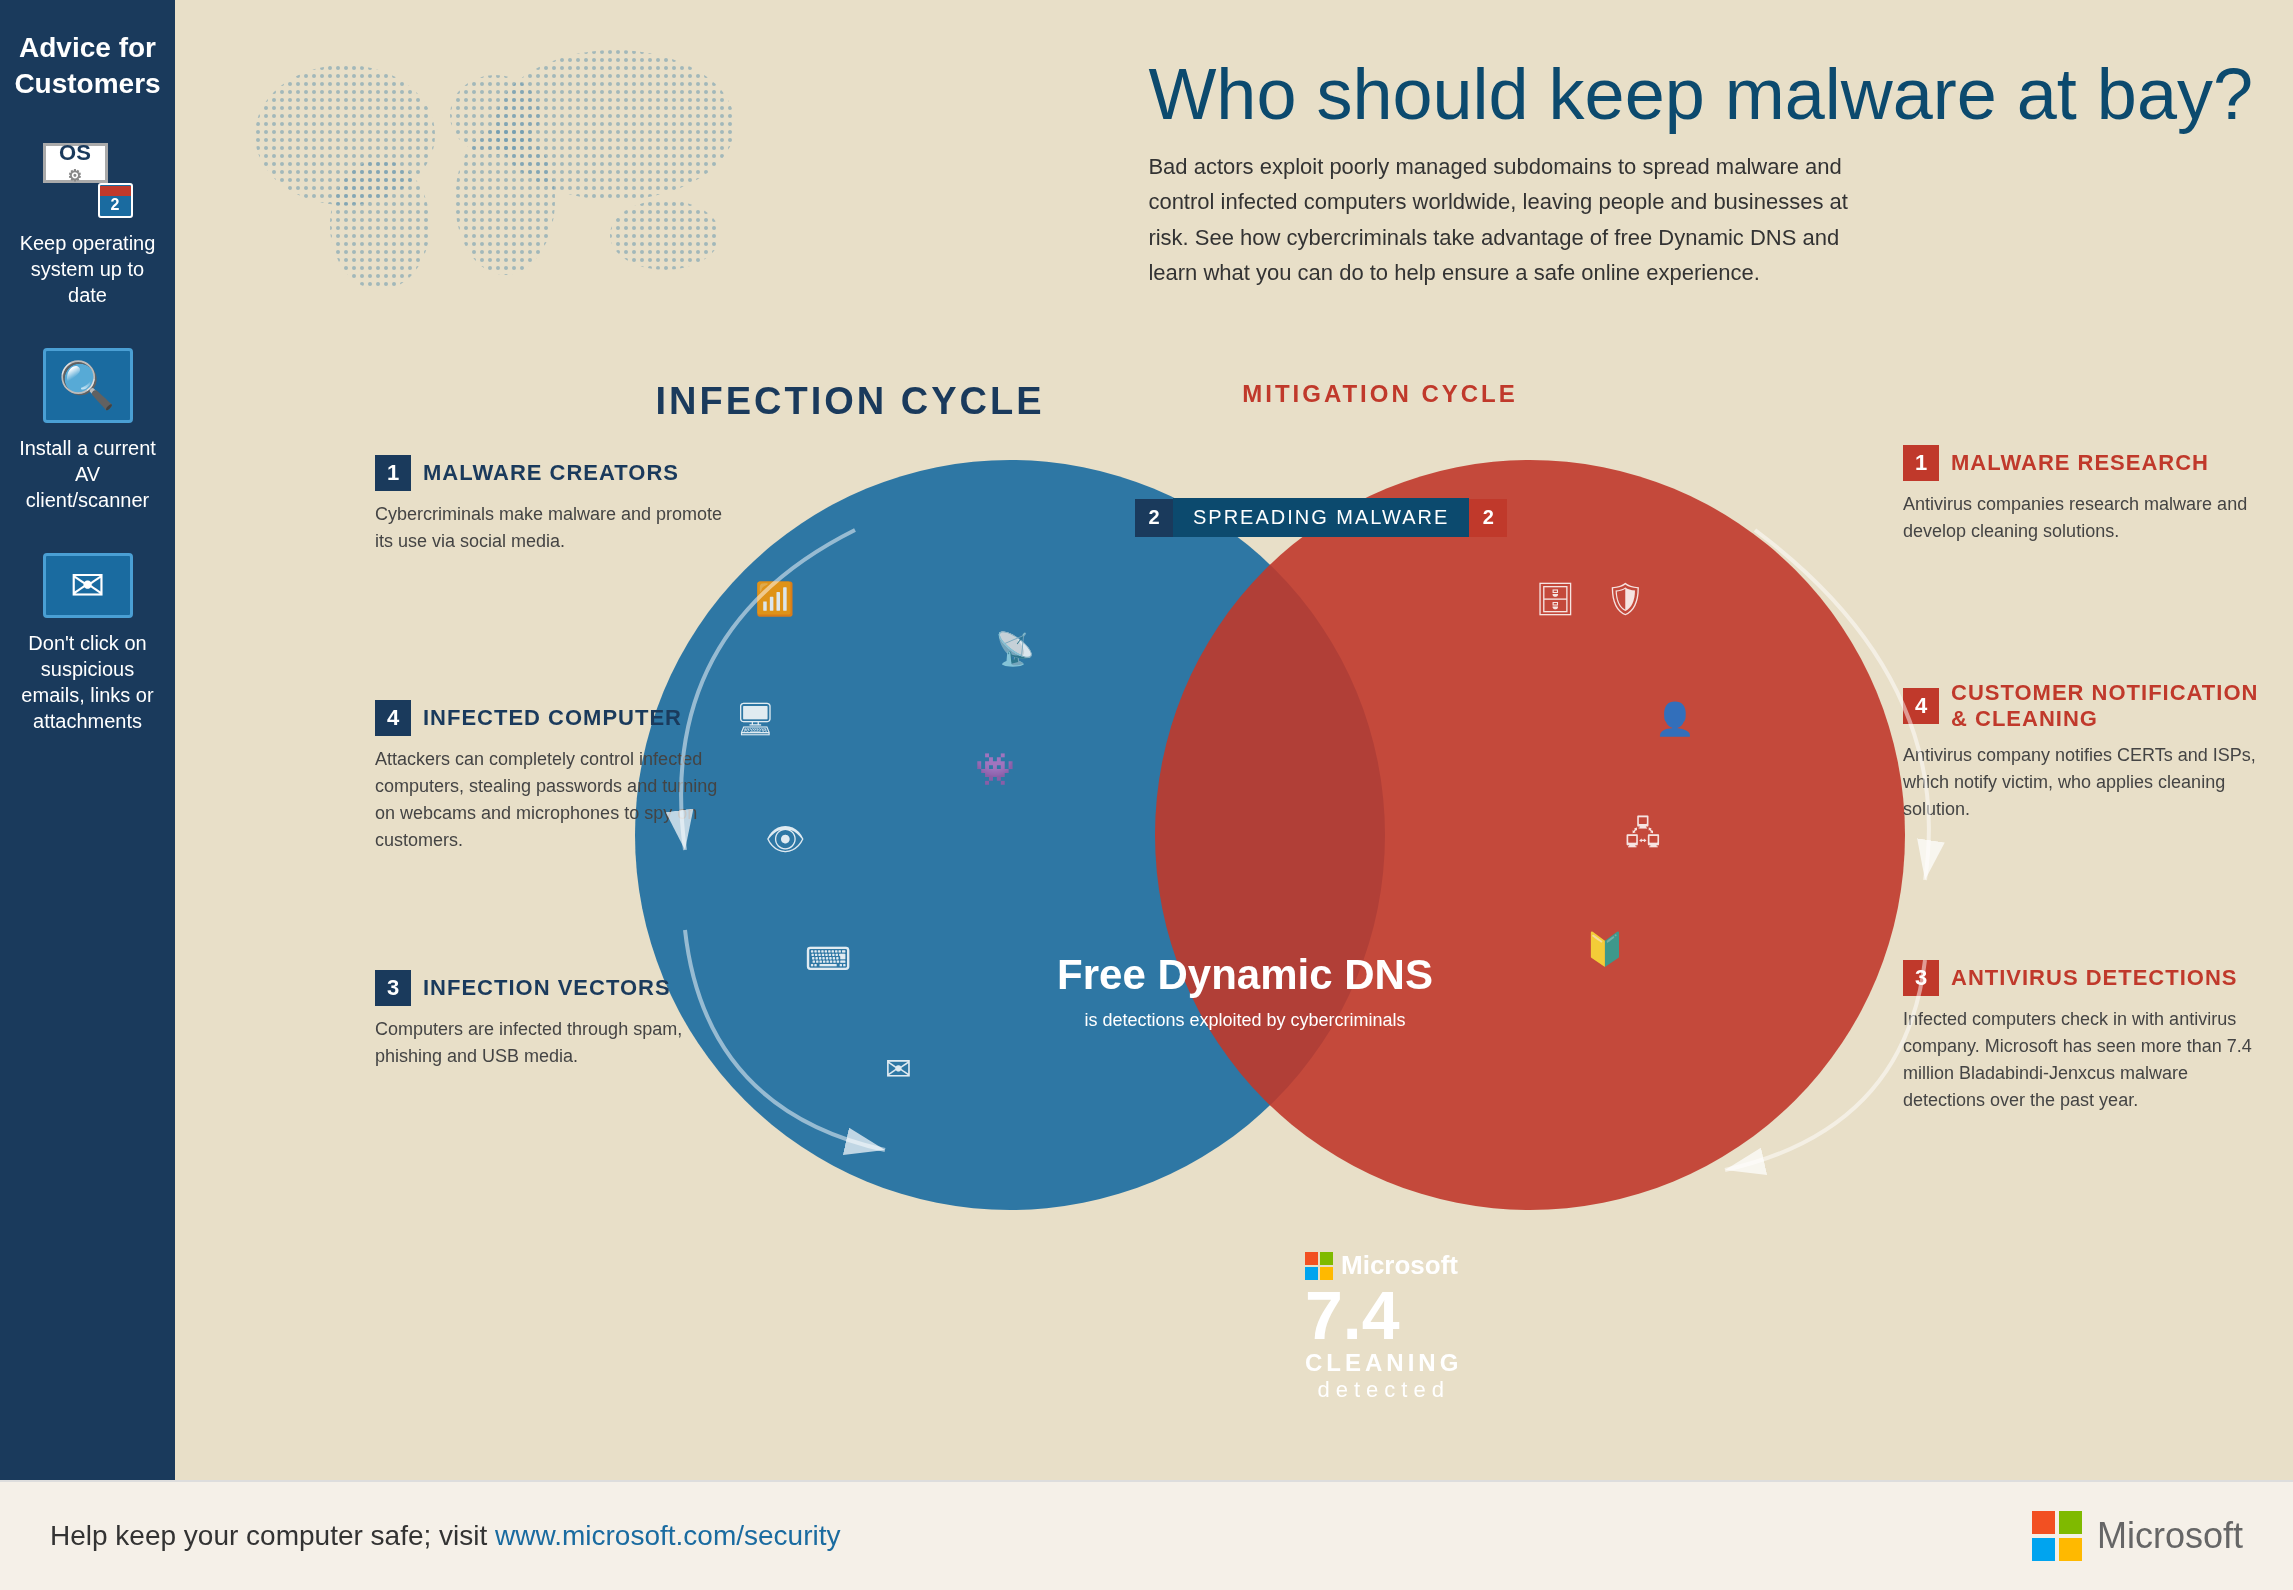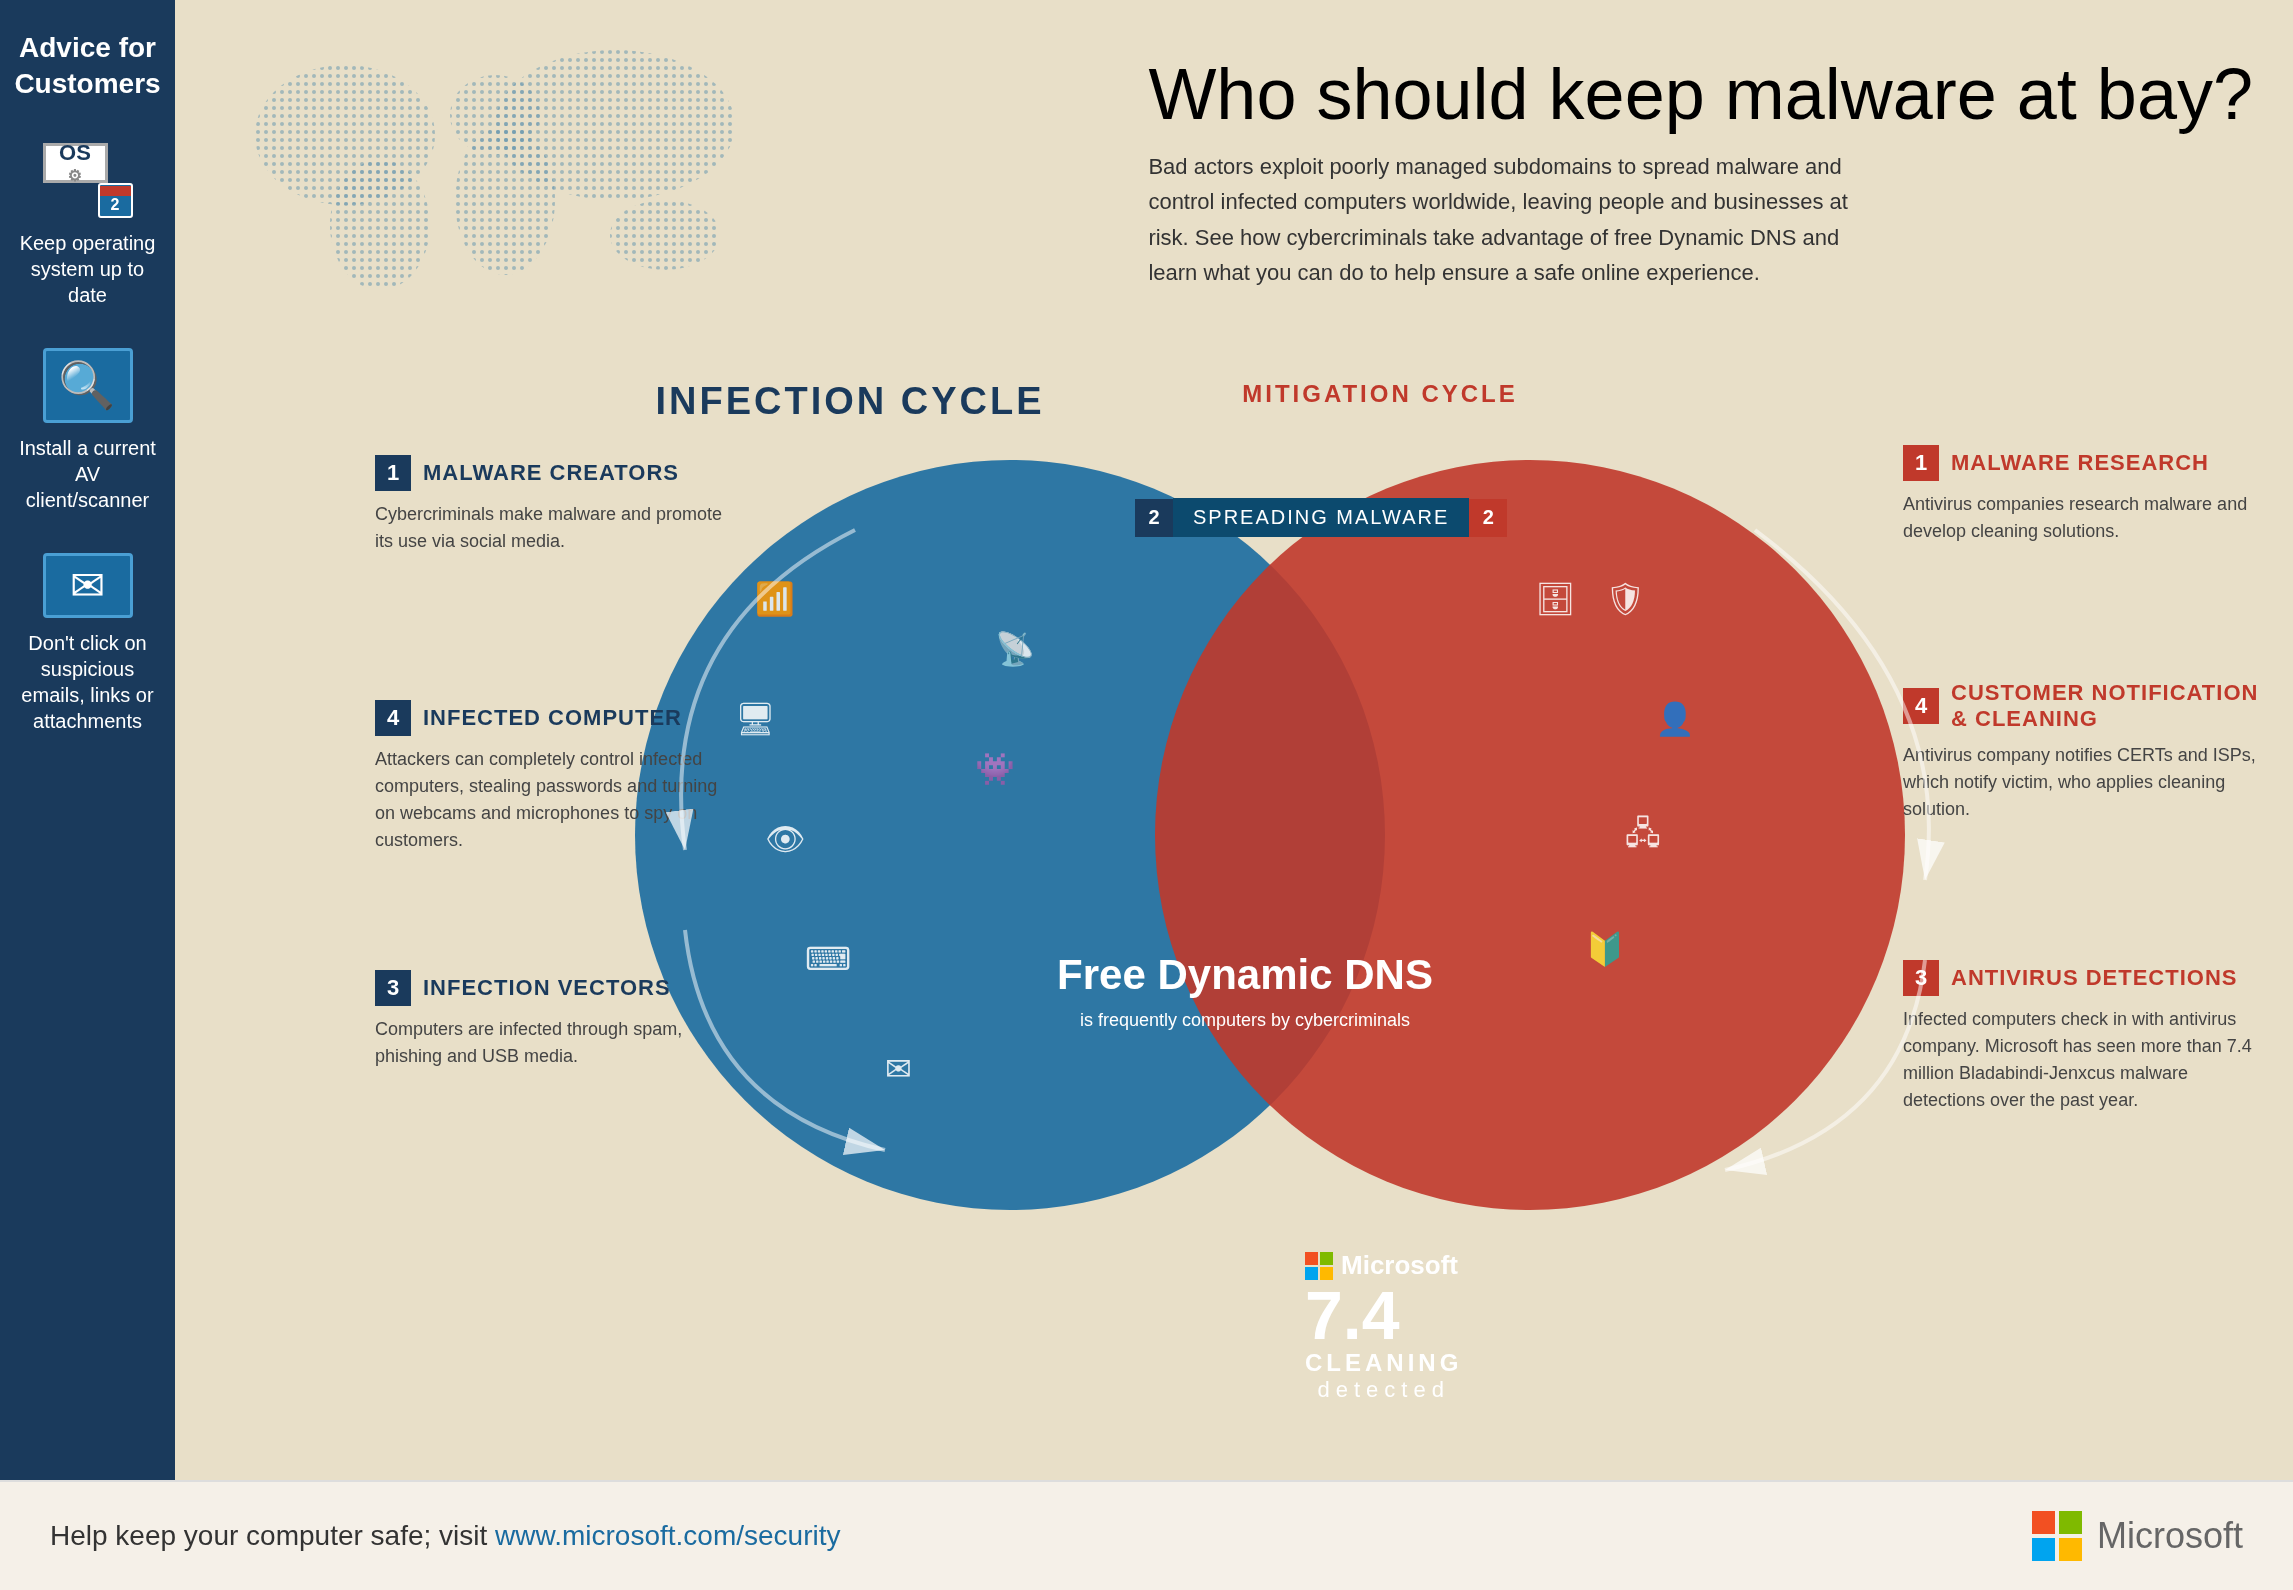--- a/index.html
+++ b/index.html
@@ -144,21 +144,21 @@
 
     
     .header {
       padding: 25px 40px 15px 40px;
       display: flex;
       align-items: flex-start;
       gap: 50px;
     }
     .header-title {
       font-size: 72px;
-      color: #000000;
+      color: #0c4a6e;
       font-weight: 300;
       white-space: nowrap;
       line-height: 1.1;
     }
     .header-desc {
       font-size: 22px;
       color: #333;
       line-height: 1.6;
       max-width: 700px;
       padding-top: 15px;
@@ -450,21 +450,21 @@
     <div class="venn-icon-item" style="left:930px; top:150px;">🗄</div>
 
     <div style="position:absolute; left:530px; top:68px; z-index:20; display:flex; align-items:center; gap:0;">
       <div style="background:#1a3a5c; color:white; width:38px; height:38px; display:flex; align-items:center; justify-content:center; font-weight:bold; font-size:20px; z-index:21; flex-shrink:0;">2</div>
       <div style="background:#0c4a6e; color:white; padding:8px 20px; font-size:20px; font-weight:normal; letter-spacing:2px;">SPREADING MALWARE</div>
       <div style="background:#c0392b; color:white; width:38px; height:38px; display:flex; align-items:center; justify-content:center; font-weight:bold; font-size:20px; z-index:21; flex-shrink:0;">2</div>
     </div>
 
     <div class="dns-center">
       <div class="dns-main">Free Dynamic DNS</div>
-      <div class="dns-sub">is frequently computers by cybercriminals</div>
+      <div class="dns-sub">is detections exploited by cybercriminals</div>
     </div>
 
     <div class="microsoft-detected">
       <div style="font-size:26px; font-weight:bold; color:white; display:flex; align-items:center; gap:8px;">
         <div style="display:grid; grid-template-columns:1fr 1fr; gap:2px; width:28px; height:28px; flex-shrink:0;">
           <div style="background:#f25022;"></div>
           <div style="background:#7fba00;"></div>
           <div style="background:#00a4ef;"></div>
           <div style="background:#ffb900;"></div>
         </div>

